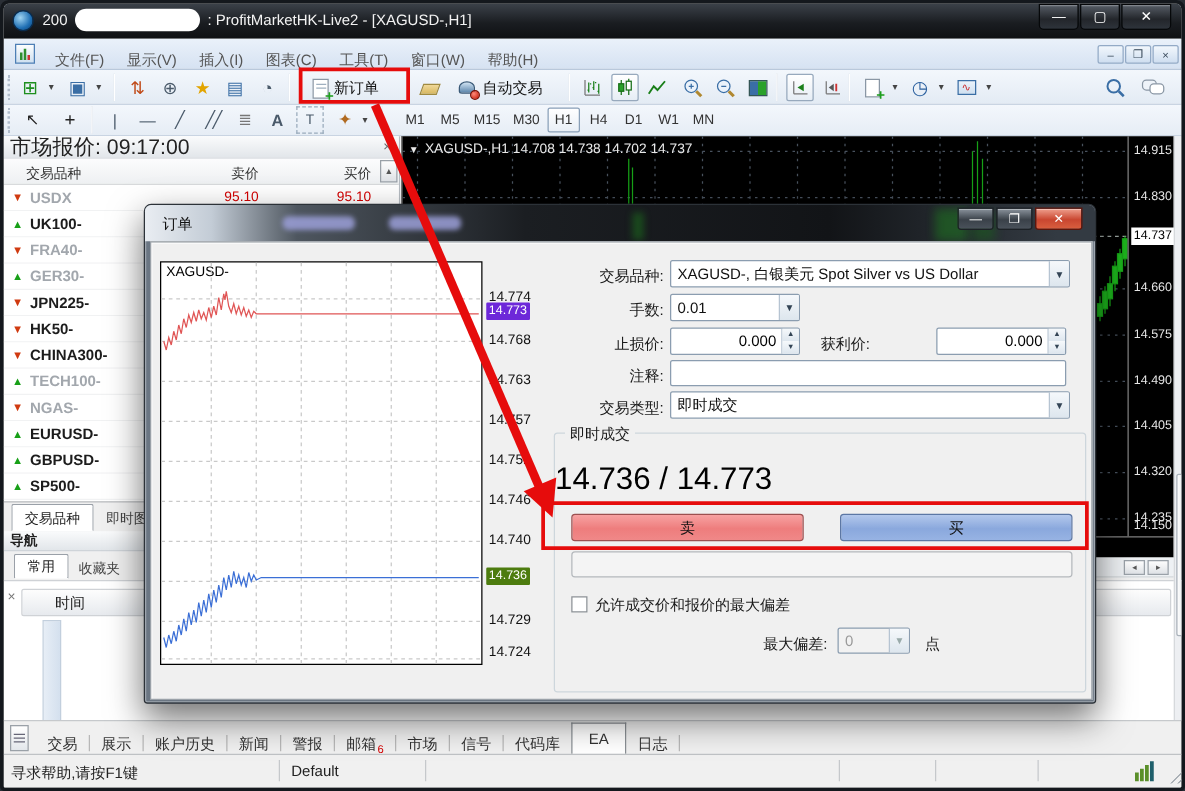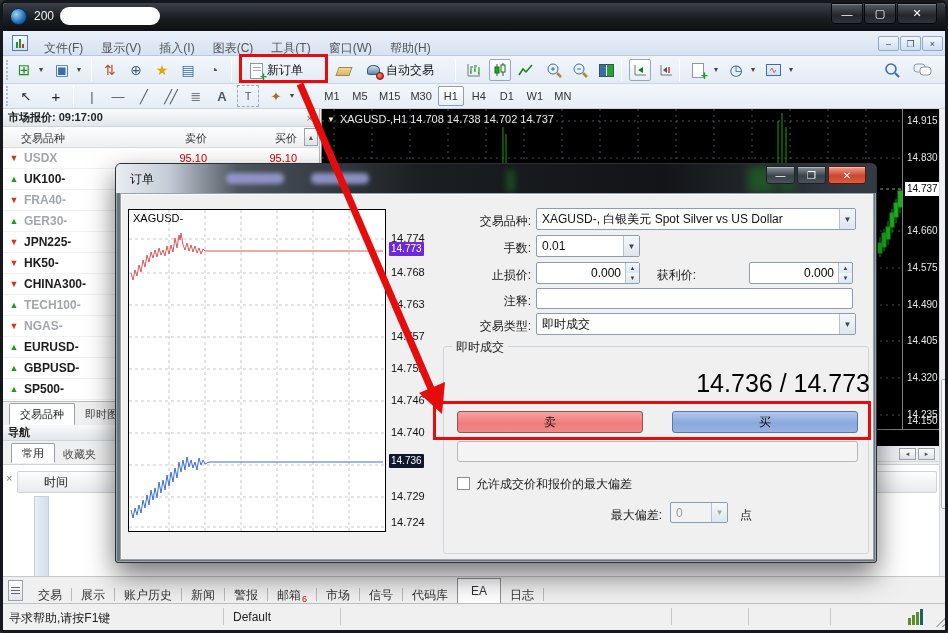--- a/index.html
+++ b/index.html
@@ -46,20 +46,21 @@
 </style>
 </head>
 <body>
 
 <div id="win">
 
   <div class="abs" style="left:0;top:0;width:948px;height:28px;background:linear-gradient(#3b4149,#1a1d21 55%,#0e1013);display:flex;align-items:center;">
     <span class="abs" style="left:7px;top:5px;width:17px;height:17px;border-radius:50%;background:radial-gradient(circle at 35% 35%,#9fd4f2,#1f6fb4 60%,#0c3e6e);border:1px solid #0a2c4e;"></span>
     <span class="abs" style="left:31px;top:6px;color:#f2f2f2;font-size:12px;">200</span>
     <span class="abs" style="left:57px;top:4px;width:100px;height:18px;background:#fff;border-radius:9px;"></span>
+    <span class="abs" style="left:163px;top:6px;color:#f2f2f2;font-size:12px;white-space:nowrap;">: ProfitMarketHK-Live2 - [XAGUSD-,H1]</span>
     <span class="winbtn abs" style="left:828px;top:0;width:32px;">—</span>
     <span class="winbtn abs" style="left:861px;top:0;width:32px;">▢</span>
     <span class="winbtn abs" style="left:894px;top:0;width:40px;">✕</span>
   </div>
 
   <div class="abs" style="left:0;top:28px;width:948px;height:25px;background:linear-gradient(#eaf1fa,#d6e2f2);border-bottom:1px solid #b9c8db;display:flex;align-items:center;">
     <span class="abs" style="left:9px;top:4px;width:16px;height:16px;border:1px solid #4d7fb5;background:linear-gradient(#fdfefe,#cfe0f0);display:flex;align-items:flex-end;justify-content:center;gap:1px;padding:2px;">
       <i style="width:2px;height:6px;background:#2f8f2f;"></i>
         <i style="width:2px;height:9px;background:#2f8f2f;"></i>
         <i style="width:2px;height:4px;background:#c33;"></i>
@@ -301,21 +302,21 @@
   <div class="abs" style="left:0;top:461px;width:948px;height:112px;background:#fff;border-top:1px solid #cfd2d6;">
     <span class="abs" style="left:3px;top:8px;color:#777;font-size:11px;line-height:11px;">×</span>
     <div class="abs" style="left:14px;top:6px;right:14px;height:22px;background:linear-gradient(#fdfdfd,#e7eaee);border:1px solid #cfd2d6;border-radius:2px;display:flex;align-items:center;">
       <span style="margin-left:26px;font-size:12px;color:#222;">时间</span>
     </div>
     <span class="abs" style="left:31px;top:31px;width:15px;height:82px;background:linear-gradient(90deg,#e7eef6,#d4e0ee);border:1px solid #c2cfdd;"></span>
   </div>
 
   <div class="abs" style="left:0;top:106px;width:317px;height:316px;background:#fff;border-right:1px solid #b6bcc2;z-index:2;">
     <div class="abs" style="left:0;top:0;width:316px;height:18px;background:linear-gradient(#fafbfc,#e2e6ea);border-bottom:1px solid #cfd4d9;display:flex;align-items:center;">
-      <span style="margin-left:5px;font-size:11px;font-weight:bold;color:#222;">市场报价: 09:17:00</span>
+      <span style="margin-left:5px;font-size:17px;font-weight:normal;color:#222;">市场报价: 09:17:00</span>
       <span style="margin-left:auto;margin-right:6px;font-size:11px;color:#666;">×</span>
     </div>
     <div class="abs" style="left:0;top:18px;width:316px;height:21px;background:linear-gradient(#fcfcfd,#eef0f2);border-bottom:1px solid #d8dadc;font-size:11px;color:#333;">
       <span class="abs" style="left:18px;top:4px;">交易品种</span>
       <span class="abs" style="left:160px;top:4px;width:44px;text-align:right;">卖价</span>
       <span class="abs" style="left:250px;top:4px;width:44px;text-align:right;">买价</span>
       <span class="sbtn abs" style="left:301px;top:1px;width:14px;height:18px;">▲</span>
     </div>
     <div class="abs" style="left:0;top:39px;width:316px;height:253px;">
       <div class="mwrow muted" style="top:0;">
@@ -435,21 +436,21 @@
         <span class="abs" style="left:2px;top:23px;">14.774</span>
         <span class="abs" style="left:2px;top:57px;">14.768</span>
         <span class="abs" style="left:2px;top:89px;">14.763</span>
         <span class="abs" style="left:2px;top:121px;">14.757</span>
         <span class="abs" style="left:2px;top:153px;">14.752</span>
         <span class="abs" style="left:2px;top:185px;">14.746</span>
         <span class="abs" style="left:2px;top:217px;">14.740</span>
         <span class="abs" style="left:2px;top:281px;">14.729</span>
         <span class="abs" style="left:2px;top:307px;">14.724</span>
         <span class="tag" style="left:0;top:33px;background:#6d28d9;">14.773</span>
-        <span class="tag" style="left:0;top:245px;background:#0f172a;">14.736</span>
+        <span class="tag" style="left:0;top:245px;background:#4d7c0f;">14.736</span>
       </div>
 
       <span class="lbl abs" style="left:330px;top:19px;width:80px;">交易品种:</span>
       <div class="combo abs" style="left:415px;top:14px;width:320px;height:22px;">
         <span style="margin-left:5px;white-space:nowrap;overflow:hidden;">XAGUSD-, 白银美元 Spot Silver vs US Dollar</span>
         <span class="arr">▼</span>
       </div>
       <span class="lbl abs" style="left:330px;top:46px;width:80px;">手数:</span>
       <div class="combo abs" style="left:415px;top:41px;width:104px;height:22px;">
         <span style="margin-left:5px;">0.01</span>
@@ -474,21 +475,21 @@
       <span class="lbl abs" style="left:330px;top:99px;width:80px;">注释:</span>
       <div class="abs" style="left:415px;top:94px;width:317px;height:21px;background:#fff;border:1px solid #8b9db0;border-radius:2px;"></div>
       <span class="lbl abs" style="left:330px;top:124px;width:80px;">交易类型:</span>
       <div class="combo abs" style="left:415px;top:119px;width:320px;height:22px;">
         <span style="margin-left:5px;">即时成交</span>
         <span class="arr">▼</span>
       </div>
 
       <div class="abs" style="left:322px;top:152px;width:426px;height:208px;border:1px solid #cdd6dc;border-radius:3px;">
         <span class="abs" style="left:8px;top:-8px;background:#f0f0f0;padding:0 4px;font-size:12px;color:#1a1a1a;">即时成交</span>
-        <div class="abs" style="left:0;top:22px;width:426px;text-align:right;font-size:25px;color:#000;">14.736 / 14.773</div>
+        <div class="abs" style="left:0;top:22px;width:426px;text-align:left;font-size:25px;color:#000;">14.736 / 14.773</div>
         <div class="sellbtn abs" style="left:13px;top:64px;width:186px;height:22px;">
           <span>卖</span>
         </div>
         <div class="buybtn abs" style="left:228px;top:64px;width:186px;height:22px;">
           <span>买</span>
         </div>
         <div class="abs" style="left:13px;top:94px;width:401px;height:21px;background:#f4f4f4;border:1px solid #b4b8bc;border-radius:3px;"></div>
         <span class="abs" style="left:13px;top:130px;width:13px;height:13px;background:#fff;border:1px solid #8a8f94;"></span>
         <span class="abs" style="left:32px;top:129px;font-size:12px;color:#1a1a1a;">允许成交价和报价的最大偏差</span>
         <span class="lbl abs" style="left:100px;top:160px;width:118px;color:#1a1a1a;">最大偏差:</span>

